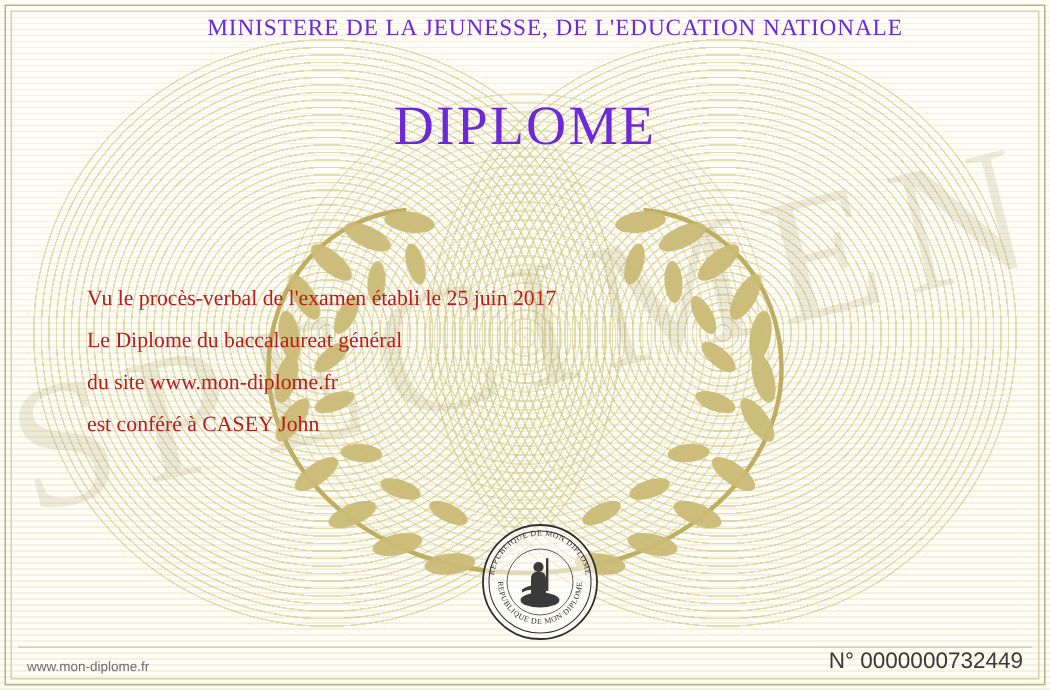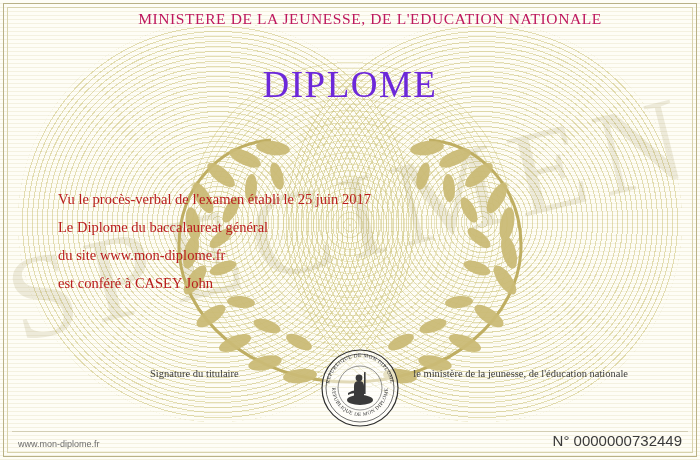--- a/index.html
+++ b/index.html
@@ -112,21 +112,21 @@
     height: 100%;
   }
   .ministry {
     position: absolute;
     top: 10px;
     left: 0; right: 0;
     text-align: center;
     font-family: "Liberation Serif", serif;
     font-size: 15.5px;
     letter-spacing: 0.6px;
-    color: #be185d;
+    color: #6d28d9;
     font-variant: small-caps;
     margin-left: 40px;
   }
   .title-block {
     position: absolute;
     top: 66px;
     left: 0; right: 0;
     text-align: center;
     color: #6d28d9;
   }
@@ -290,24 +290,20 @@
     </div>
 
     <div class="body-text">
       <div class="line">Vu le procès-verbal de l'examen établi le 25 juin 2017</div>
       <div class="line">Le Diplome du baccalaureat général</div>
       <div class="line">du site www.mon-diplome.fr</div>
       <div class="line">est conféré à CASEY John</div>
     </div>
 
 
-    <div class="signatures">
-      <div class="sig-left">Signature du titulaire</div>
-      <div class="sig-right">le ministère de la jeunesse, de l'éducation nationale</div>
-    </div>
 
     <svg class="seal" viewBox="0 0 80 80">
       <defs>
         <path id="sealTop" d="M 9,40 A 31,31 0 0 1 71,40"></path>
         <path id="sealBottom" d="M 12,40 A 28,28 0 0 0 68,40"></path>
       </defs>
       <circle cx="40" cy="40" r="38" fill="rgba(255,255,255,0.55)" stroke="#2f2f2f" stroke-width="1.2"></circle>
       <circle cx="40" cy="40" r="34" fill="none" stroke="#2f2f2f" stroke-width="0.7"></circle>
       <circle cx="40" cy="40" r="22" fill="none" stroke="#4a4a4a" stroke-width="0.6"></circle>
 

